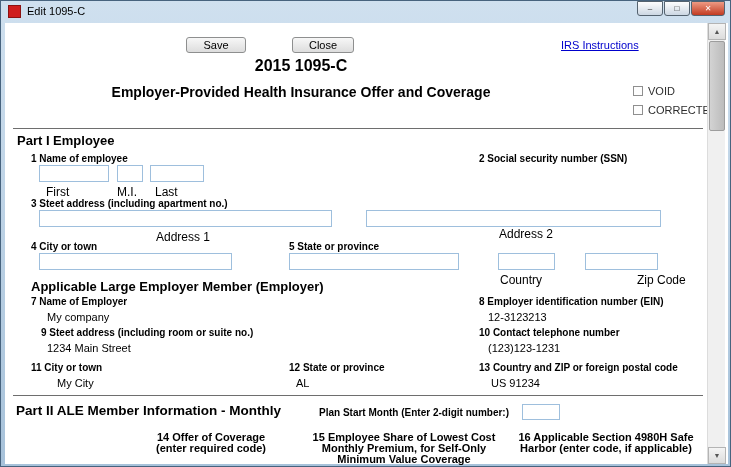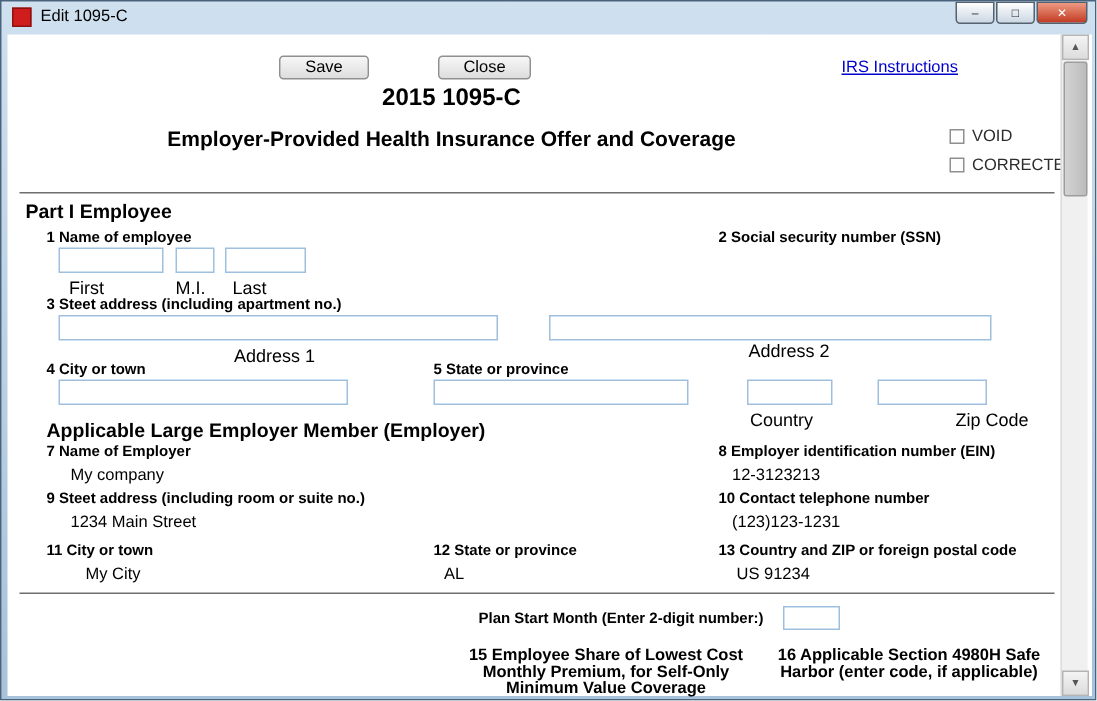--- a/index.html
+++ b/index.html
@@ -118,36 +118,39 @@
   <div class="abs slabel" style="left:499px;top:272px;">Country</div>
   <div class="abs slabel" style="left:591px;top:272px;margin-left:45px;">Zip Code</div>
 
   <div class="abs sect" style="left:30px;top:278px;">Applicable Large Employer Member (Employer)</div>
 
   <div class="abs flabel" style="left:30px;top:295px;">7 Name of Employer</div>
   <div class="abs fvalue" style="left:46px;top:310px;">My company</div>
   <div class="abs flabel" style="left:478px;top:295px;">8 Employer identification number (EIN)</div>
   <div class="abs fvalue" style="left:487px;top:310px;">12-3123213</div>
 
-  <div class="abs flabel" style="left:30px;top:326px;">9 Steet address (including room or suite no.)</div>
+  <div class="abs flabel" style="left:40px;top:326px;">9 Steet address (including room or suite no.)</div>
   <div class="abs fvalue" style="left:46px;top:341px;">1234 Main Street</div>
   <div class="abs flabel" style="left:478px;top:326px;">10 Contact telephone number</div>
   <div class="abs fvalue" style="left:487px;top:341px;">(123)123-1231</div>
 
   <div class="abs flabel" style="left:30px;top:361px;">11 City or town</div>
   <div class="abs fvalue" style="left:56px;top:376px;">My City</div>
   <div class="abs flabel" style="left:288px;top:361px;">12 State or province</div>
   <div class="abs fvalue" style="left:295px;top:376px;">AL</div>
   <div class="abs flabel" style="left:478px;top:361px;">13 Country and ZIP or foreign postal code</div>
   <div class="abs fvalue" style="left:490px;top:376px;">US 91234</div>
 
   <div class="abs hline" style="left:12px;top:394px;width:690px;"></div>
+  <div class="abs sect" style="left:15px;top:402px;font-size:13.5px;">Part II ALE Member Information - Monthly</div>
   <div class="abs flabel" style="left:318px;top:406px;">Plan Start Month (Enter 2-digit number:)</div>
   <input class="abs tbox" style="left: 521px; top: 403px; width: 38px; height: 16px;">
 
+  <div class="abs colhead" style="left:115px;top:431px;width:190px;">14 Offer of Coverage
+(enter required code)</div>
   <div class="abs colhead" style="left:308px;top:431px;width:190px;">15 Employee Share of Lowest Cost
 Monthly Premium, for Self-Only
 Minimum Value Coverage</div>
   <div class="abs colhead" style="left:505px;top:431px;width:200px;">16 Applicable Section 4980H Safe
 Harbor (enter code, if applicable)</div>
 
   <div class="abs sb-track" style="left:706px;top:22px;width:18px;height:441px;">
     <div class="sb-btn" style="position:absolute;left:0;top:0;width:18px;height:17px;">
         <span>▲</span>
       </div>

